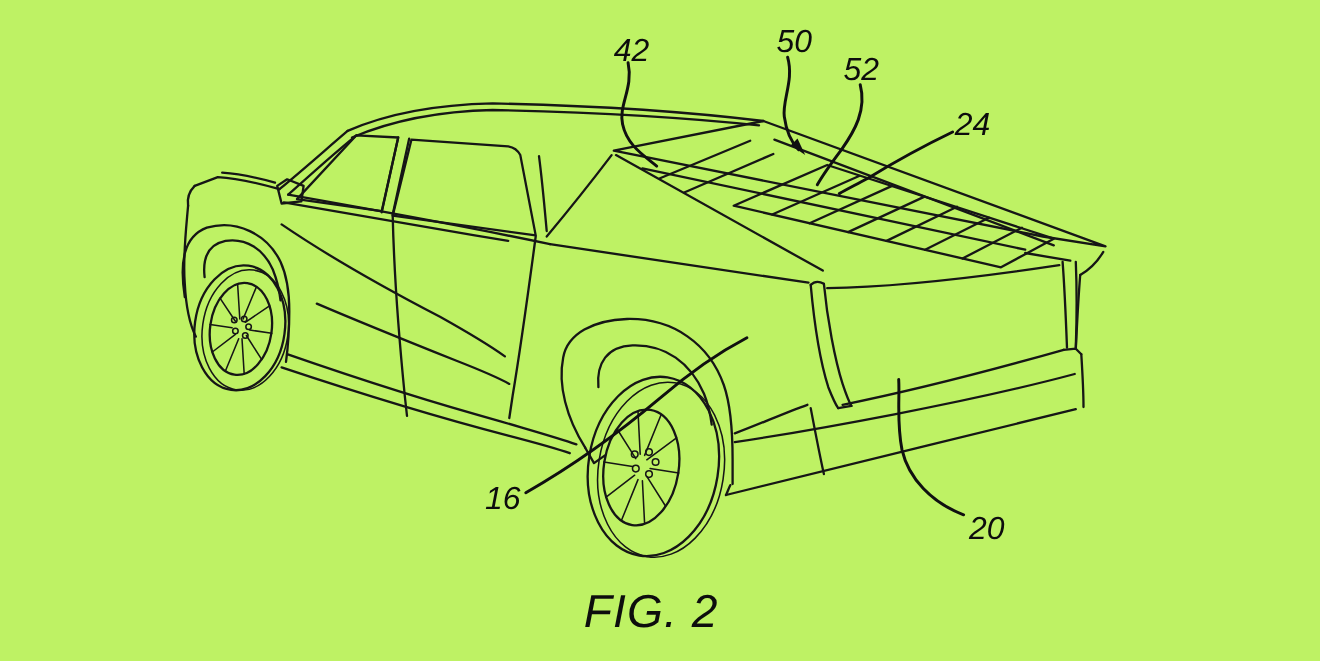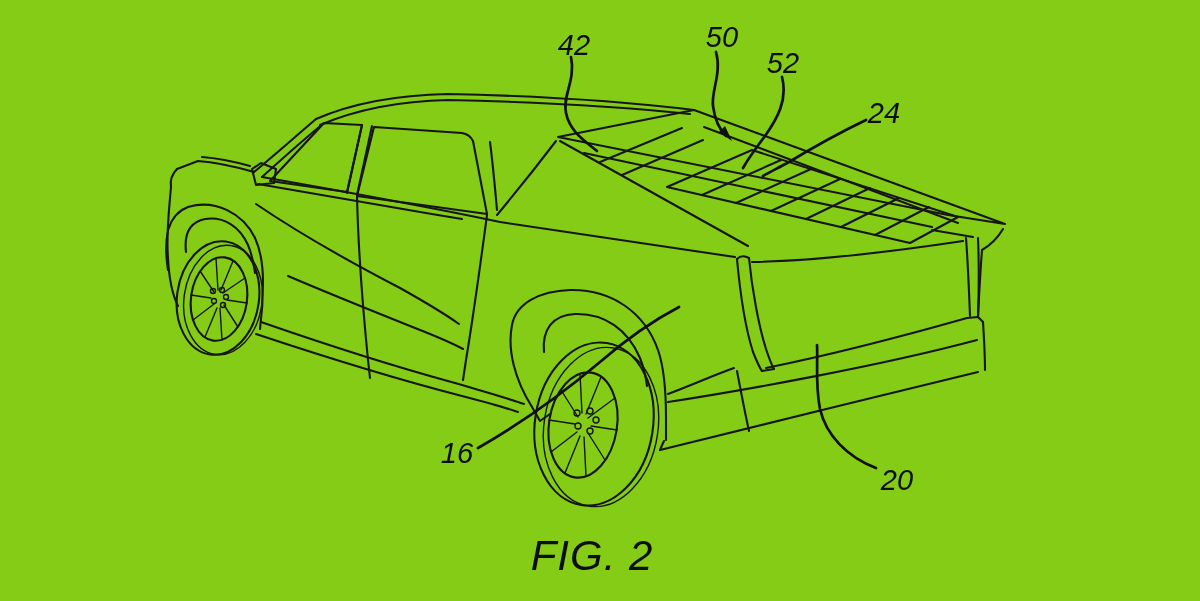--- a/index.html
+++ b/index.html
@@ -1,17 +1,17 @@
 <!DOCTYPE html>
 <html><head>
 <meta charset="utf-8">
 <style>
   html,body{margin:0;padding:0;background:#fff;}
   .stage{
-    position:relative;width:1200px;height:601px;background:#84cc16;overflow:hidden;
+    position:relative;width:1200px;height:601px;background:#bef264;overflow:hidden;
     font-family:"Liberation Sans",sans-serif;
   }
   svg{display:block;}
   .body-line{fill:none;stroke:#161616;stroke-width:2.1;stroke-linecap:round;stroke-linejoin:round;}
   .thin-line{fill:none;stroke:#161616;stroke-width:1.4;stroke-linecap:round;stroke-linejoin:round;}
   .leader{fill:none;stroke:#101010;stroke-width:2.7;stroke-linecap:round;}
   .arrow{fill:#101010;stroke:none;}
   .ref-num{font-family:"Liberation Sans",sans-serif;font-style:italic;font-size:29px;fill:#0d0d0d;}
   .fig-caption{font-family:"Liberation Sans",sans-serif;font-style:italic;font-size:42px;letter-spacing:1px;fill:#0d0d0d;}
 </style>

